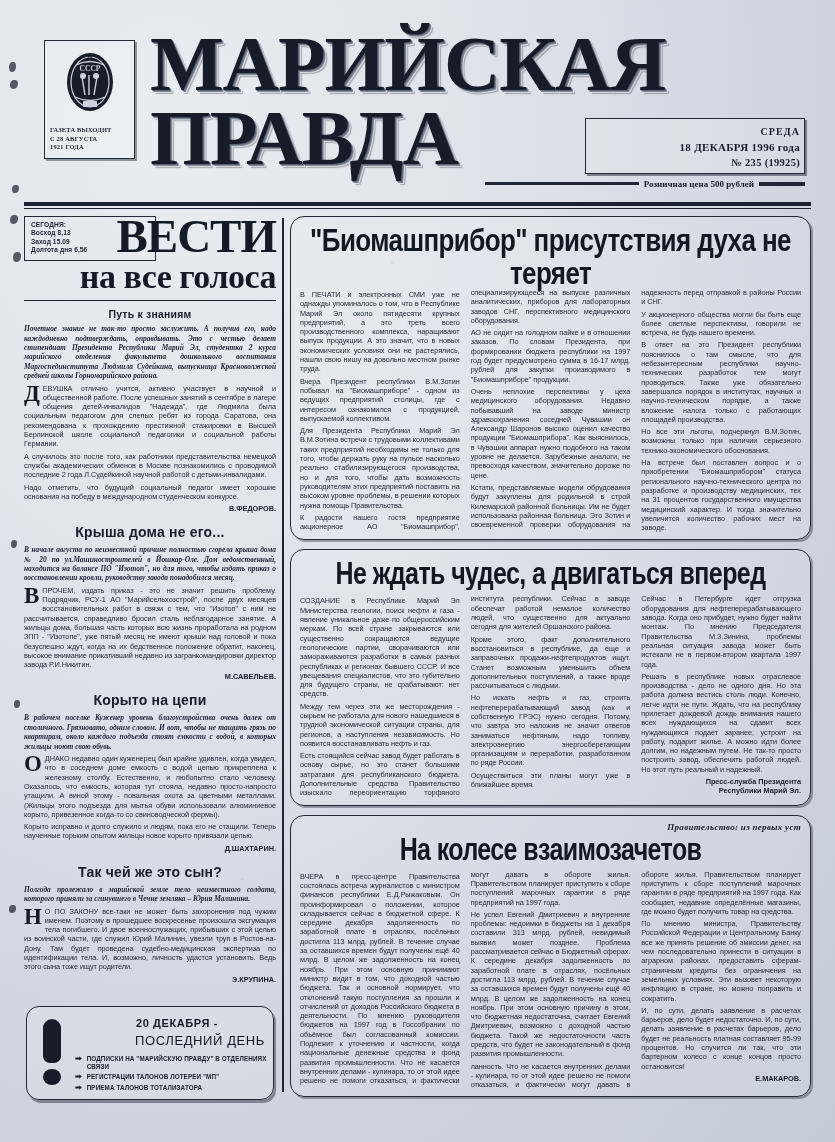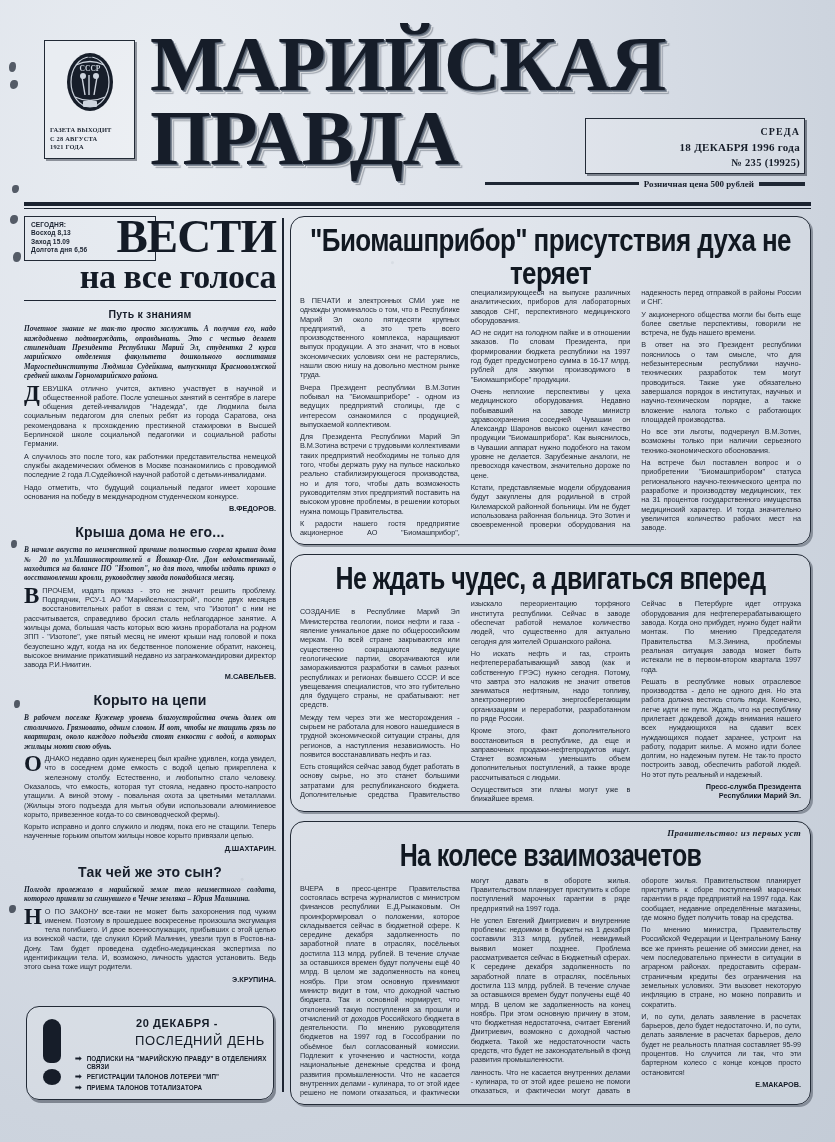--- a/index.html
+++ b/index.html
@@ -161,21 +161,21 @@
   }
   .head{
     text-align:center;font-family:"Liberation Sans",sans-serif;font-weight:700;
     font-size:26px;line-height:27px;color:#111821;letter-spacing:-.6px;
     margin:1px 0 6px;
     transform:scaleY(1.22);transform-origin:center top;
     padding-bottom:4px;
   }
   .head.h2{font-size:25px;}
   .cols3{column-count:3;column-gap:11px;column-rule:none;}
-  .cols3 .para{margin-top:8px;}
+  .cols3 .para{margin-top:2px;}
   .cols3 .para + .para{margin-top:3px;}
 </style>
 </head>
 <body>
 
 <div class="page">
   <div class="grain"></div>
 
   <div class="speck" style="left:9px;top:62px;width:7px;height:10px;"></div>
   <div class="speck" style="left:10px;top:80px;width:8px;height:9px;"></div>
@@ -316,22 +316,22 @@
             <div class="para">На встрече был поставлен вопрос и о приобретении "Биомашприбором" статуса регионального научно-технического центра по разработке и производству медицинских, тех на 31 процентов государственного имущества медицинский характер. И тогда значительно увеличится количество рабочих мест на заводе.</div>
           </div>
         </div>
 
         <div class="frame">
           <div class="head h2">Не ждать чудес, а двигаться вперед</div>
           <div class="cols3">
             <div class="para">СОЗДАНИЕ в Республике Марий Эл Министерства геологии, поиск нефти и газа - явление уникальное даже по общероссийским меркам. По всей стране закрываются или существенно сокращаются ведущие геологические партии, сворачиваются или замораживаются разработки в самых разных республиках и регионах бывшего СССР. И все увещевания специалистов, что это губительно для будущего страны, не срабатывают: нет средств.</div>
             <div class="para">Между тем через эти же месторождения - сырьем не работала для нового нашедшиеся в трудной экономической ситуации страны, для регионов, а наступления независимость. Но появится восстанавливать нефть и газ.</div>
             <div class="para">Есть стоящийся сейчас завод будет работать в основу сырье, но это станет большими затратами для республиканского бюджета. Дополнительные средства Правительство изыскало переориентацию торфяного института республики. Сейчас в заводе обеспечат работой немалое количество людей, что существенно для актуально сегодня для жителей Оршанского района.</div>
+            <div class="para">Кроме этого, факт дополнительного восстановиться в республике, да еще и заправочных продажи-нефтепродуктов ищут. Станет возможным уменьшить объем дополнительных поступлений, а также вроде рассчитываться с людьми.</div>
             <div class="para">Но искать нефть и газ, строить нефтеперерабатывающий завод (как и собственную ГРЭС) нужно сегодня. Потому, что завтра это наложив не значит ответов заниматься нефтяным, надо топливу, электроэнергию энергосберегающим организациям и переработки, разработанном по ряде России.</div>
-            <div class="para">Кроме этого, факт дополнительного восстановиться в республике, да еще и заправочных продажи-нефтепродуктов ищут. Станет возможным уменьшить объем дополнительных поступлений, а также вроде рассчитываться с людьми.</div>
             <div class="para">Осуществиться эти планы могут уже в ближайшее время.</div>
             <div class="para">Сейчас в Петербурге идет отгрузка оборудования для нефтеперерабатывающего завода. Когда оно прибудет, нужно будет найти монтаж. По мнению Председателя Правительства М.З.Зинина, проблемы реальная ситуация завода может быть истекали не в первом-втором квартала 1997 года.</div>
             <div class="para">Решать в республике новых отраслевое производства - дело не одного дня. Но эта работа должна вестись столь люди. Конечно, легче идти не пути. Ждать, что на республику прилетает дождевой дождь внимания нашего всех нуждающихся на сдавит всех нуждающихся подает заранее, устроит на работу, подарит жилье. А можно идти более долгим, но надежным путем. Не так-то просто построить завод, обеспечить работой людей. Но этот путь реальный и надежный.</div>
             <div class="byline" style="white-space:pre-line;">Пресс-служба Президента
 Республики Марий Эл.</div>
           </div>
         </div>
 
         <div class="frame">
           <div class="kicker">Правительство: из первых уст</div>

